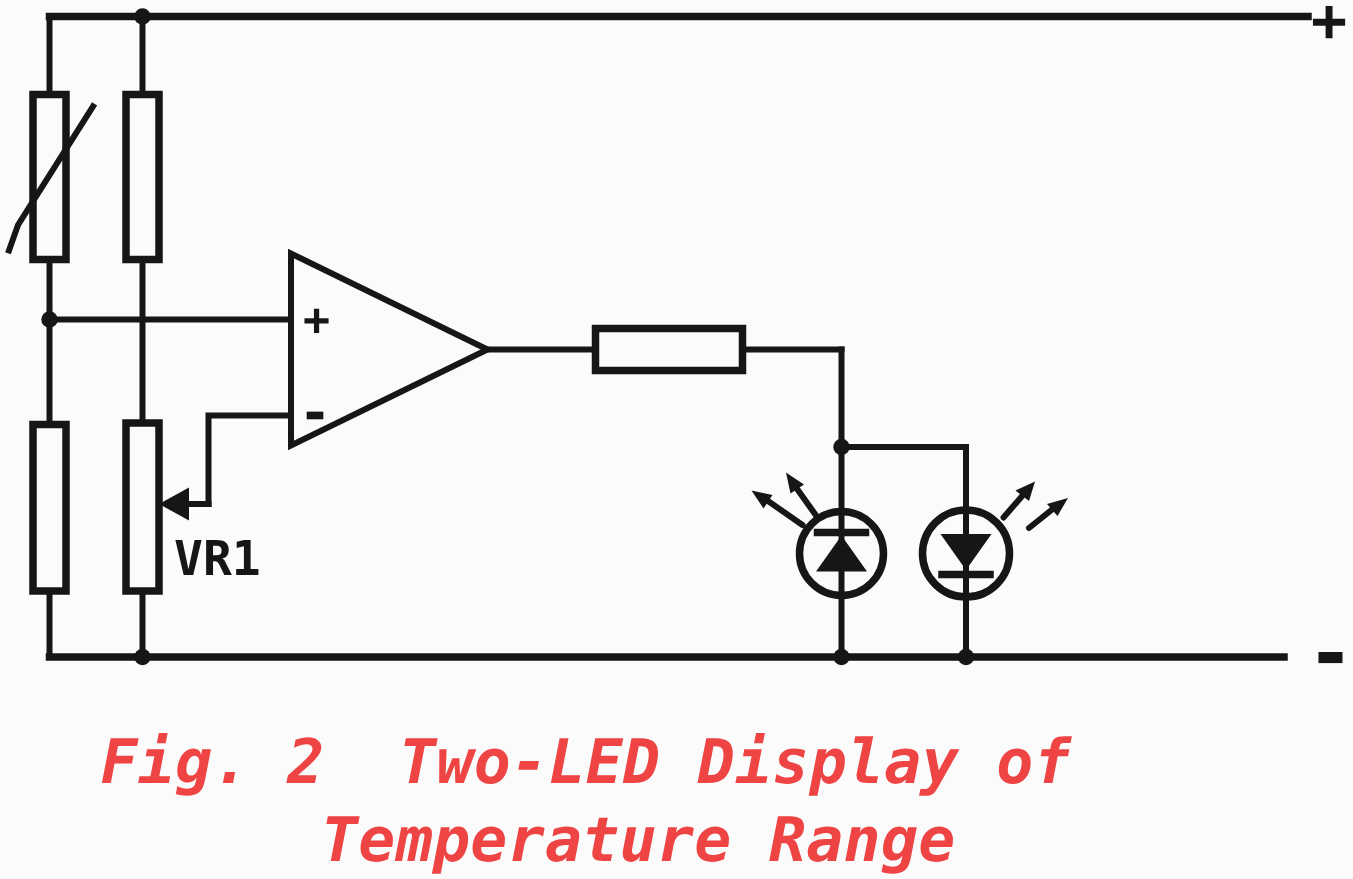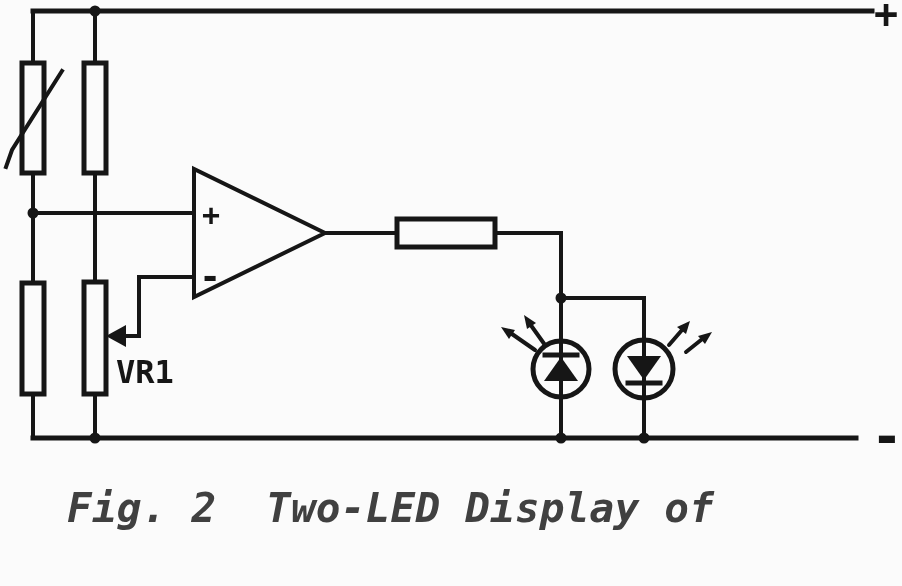--- a/index.html
+++ b/index.html
@@ -19,21 +19,21 @@
   .arrowshaft{stroke:#161616;stroke-width:4;fill:none;stroke-linecap:round;}
   .sym{
     font-family:"DejaVu Sans Mono","Liberation Mono",monospace;
     font-weight:bold;fill:#161616;
   }
   .caption{
     position:absolute;
     font-family:"DejaVu Sans Mono","Liberation Mono",monospace;
     font-weight:bold;font-style:italic;
     font-size:41px;line-height:44px;
-    color:#404040;white-space:pre;
+    color:#ef4444;white-space:pre;
     letter-spacing:0.2px;
   }
   .caption-l1{left:67px;top:486px;}
   .caption-l2{left:214px;top:538px;}
 </style>
 </head>
 <body>
 
 <div class="page">
 
@@ -116,14 +116,15 @@
         <polygon class="solid" points="690,321 686,334 677,327"></polygon>
         <line class="arrowshaft" x1="686" y1="352" x2="701" y2="340"></line>
         <polygon class="solid" points="712,332 705,344 698,336"></polygon>
       </g>
     </g>
     <circle class="dot" cx="644" cy="438" r="5.5"></circle>
 
   </svg>
 
   <div class="caption caption-l1">Fig. 2  Two-LED Display of</div>
+  <div class="caption caption-l2">Temperature Range</div>
 
 </div>
 
 </body></html>

